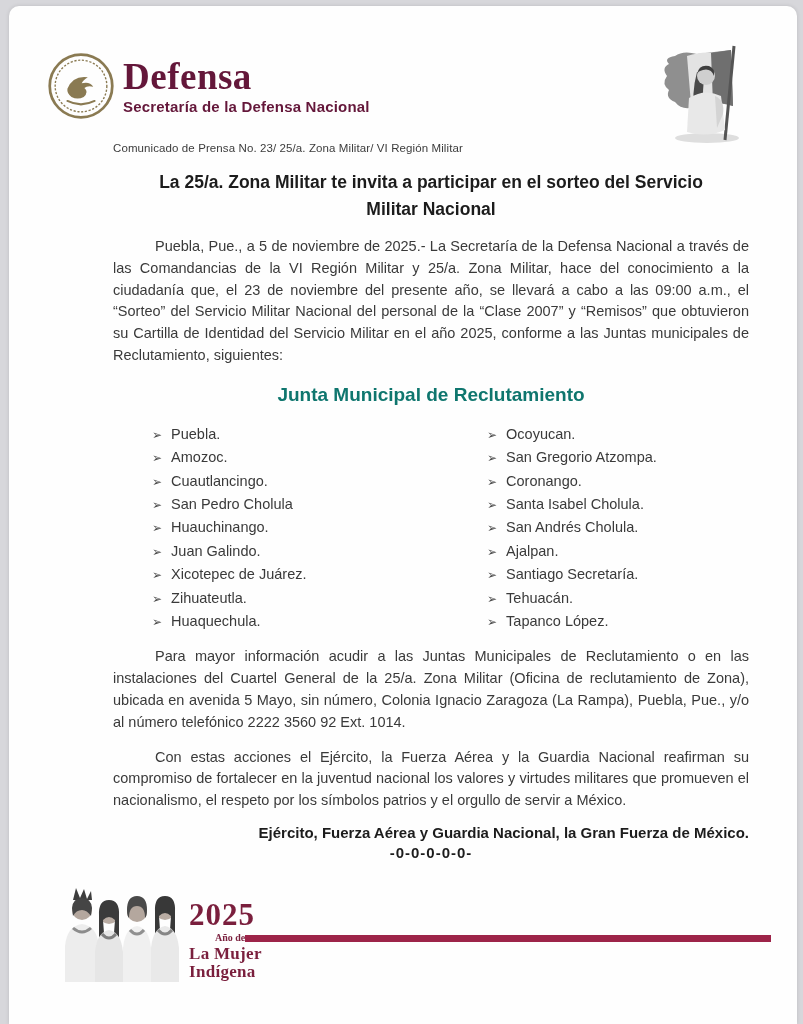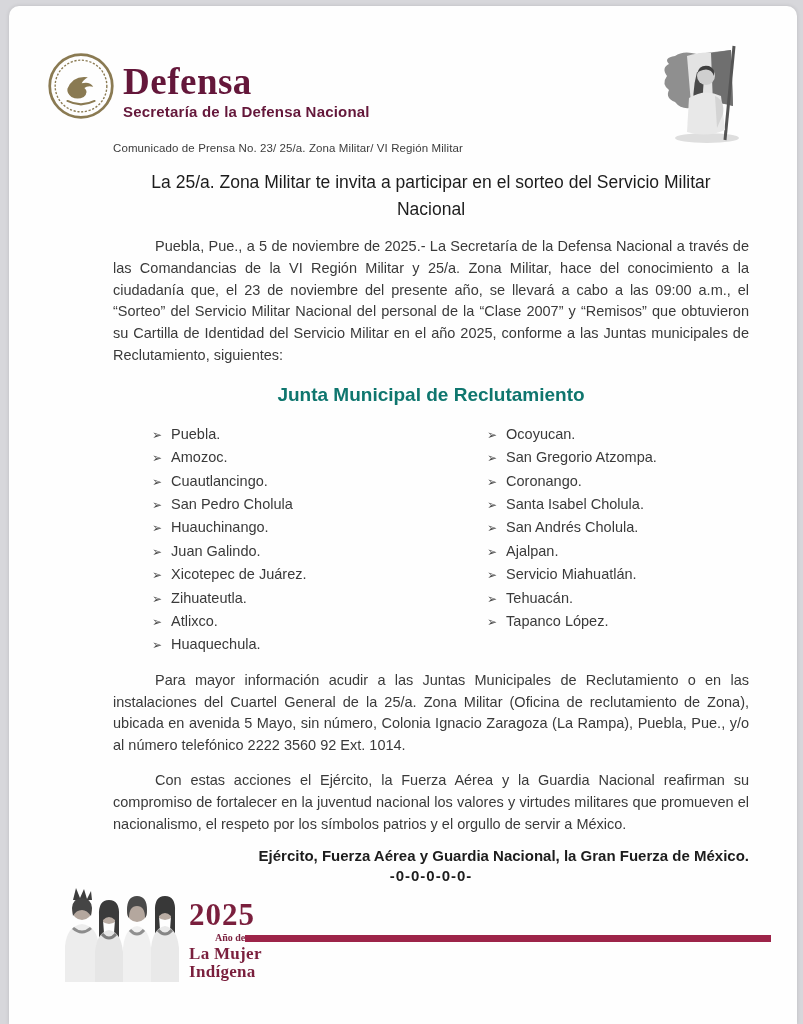--- a/index.html
+++ b/index.html
@@ -21,21 +21,21 @@
     border-radius: 10px 10px 0 0;
     box-shadow: 0 0 4px rgba(0,0,0,0.12);
   }
 
   
   .header-logo {
     position: absolute;
     left: 38px;
     top: 46px;
     display: flex;
-    align-items: flex-end;
+    align-items: center;
     gap: 8px;
   }
   .seal { width: 68px; height: 68px; }
   .logo-text { display: flex; flex-direction: column; }
   .logo-title {
     font-family: "Liberation Serif", "DejaVu Serif", serif;
     font-weight: bold;
     font-size: 37px;
     line-height: 38px;
     color: #64173a;
@@ -67,21 +67,21 @@
   
   .doc-body {
     position: absolute;
     left: 104px;
     top: 163px;
     width: 636px;
     color: #3a3a3a;
   }
   .doc-title {
     font-size: 17.5px;
-    font-weight: normal;
+    font-weight: bold;
     color: #1c1c1c;
     text-align: center;
     line-height: 27px;
     width: 600px;
     margin: 0 auto;
   }
   .para {
     font-size: 14.5px;
     line-height: 21.8px;
     text-align: justify;
@@ -220,31 +220,30 @@
     <div class="lists-wrap">
       <ul class="mun-list left">
         <li class="mun-item"><span class="bullet">➢</span><span>Puebla.</span></li>
         <li class="mun-item"><span class="bullet">➢</span><span>Amozoc.</span></li>
         <li class="mun-item"><span class="bullet">➢</span><span>Cuautlancingo.</span></li>
         <li class="mun-item"><span class="bullet">➢</span><span>San Pedro Cholula</span></li>
         <li class="mun-item"><span class="bullet">➢</span><span>Huauchinango.</span></li>
         <li class="mun-item"><span class="bullet">➢</span><span>Juan Galindo.</span></li>
         <li class="mun-item"><span class="bullet">➢</span><span>Xicotepec de Juárez.</span></li>
         <li class="mun-item"><span class="bullet">➢</span><span>Zihuateutla.</span></li>
-        <li class="mun-item"><span class="bullet">➢</span><span>Atlixco.</span></li>
         <li class="mun-item"><span class="bullet">➢</span><span>Huaquechula.</span></li>
       </ul>
       <ul class="mun-list right">
         <li class="mun-item"><span class="bullet">➢</span><span>Ocoyucan.</span></li>
         <li class="mun-item"><span class="bullet">➢</span><span>San Gregorio Atzompa.</span></li>
         <li class="mun-item"><span class="bullet">➢</span><span>Coronango.</span></li>
         <li class="mun-item"><span class="bullet">➢</span><span>Santa Isabel Cholula.</span></li>
         <li class="mun-item"><span class="bullet">➢</span><span>San Andrés Cholula.</span></li>
         <li class="mun-item"><span class="bullet">➢</span><span>Ajalpan.</span></li>
-        <li class="mun-item"><span class="bullet">➢</span><span>Servicio Miahuatlán.</span></li>
+        <li class="mun-item"><span class="bullet">➢</span><span>Santiago Secretaría.</span></li>
         <li class="mun-item"><span class="bullet">➢</span><span>Tehuacán.</span></li>
         <li class="mun-item"><span class="bullet">➢</span><span>Tapanco López.</span></li>
       </ul>
     </div>
 
     <p class="para">Para mayor información acudir a las Juntas Municipales de Reclutamiento o en las instalaciones del Cuartel General de la 25/a. Zona Militar (Oficina de reclutamiento de Zona), ubicada en avenida 5 Mayo, sin número, Colonia Ignacio Zaragoza (La Rampa), Puebla, Pue., y/o al número telefónico 2222 3560 92 Ext. 1014.</p>
     <p class="para">Con estas acciones el Ejército, la Fuerza Aérea y la Guardia Nacional reafirman su compromiso de fortalecer en la juventud nacional los valores y virtudes militares que promueven el nacionalismo, el respeto por los símbolos patrios y el orgullo de servir a México.</p>
 
     <div class="closing-line">Ejército, Fuerza Aérea y Guardia Nacional, la Gran Fuerza de México.</div>
     <div class="separator-line">-0-0-0-0-0-</div>

